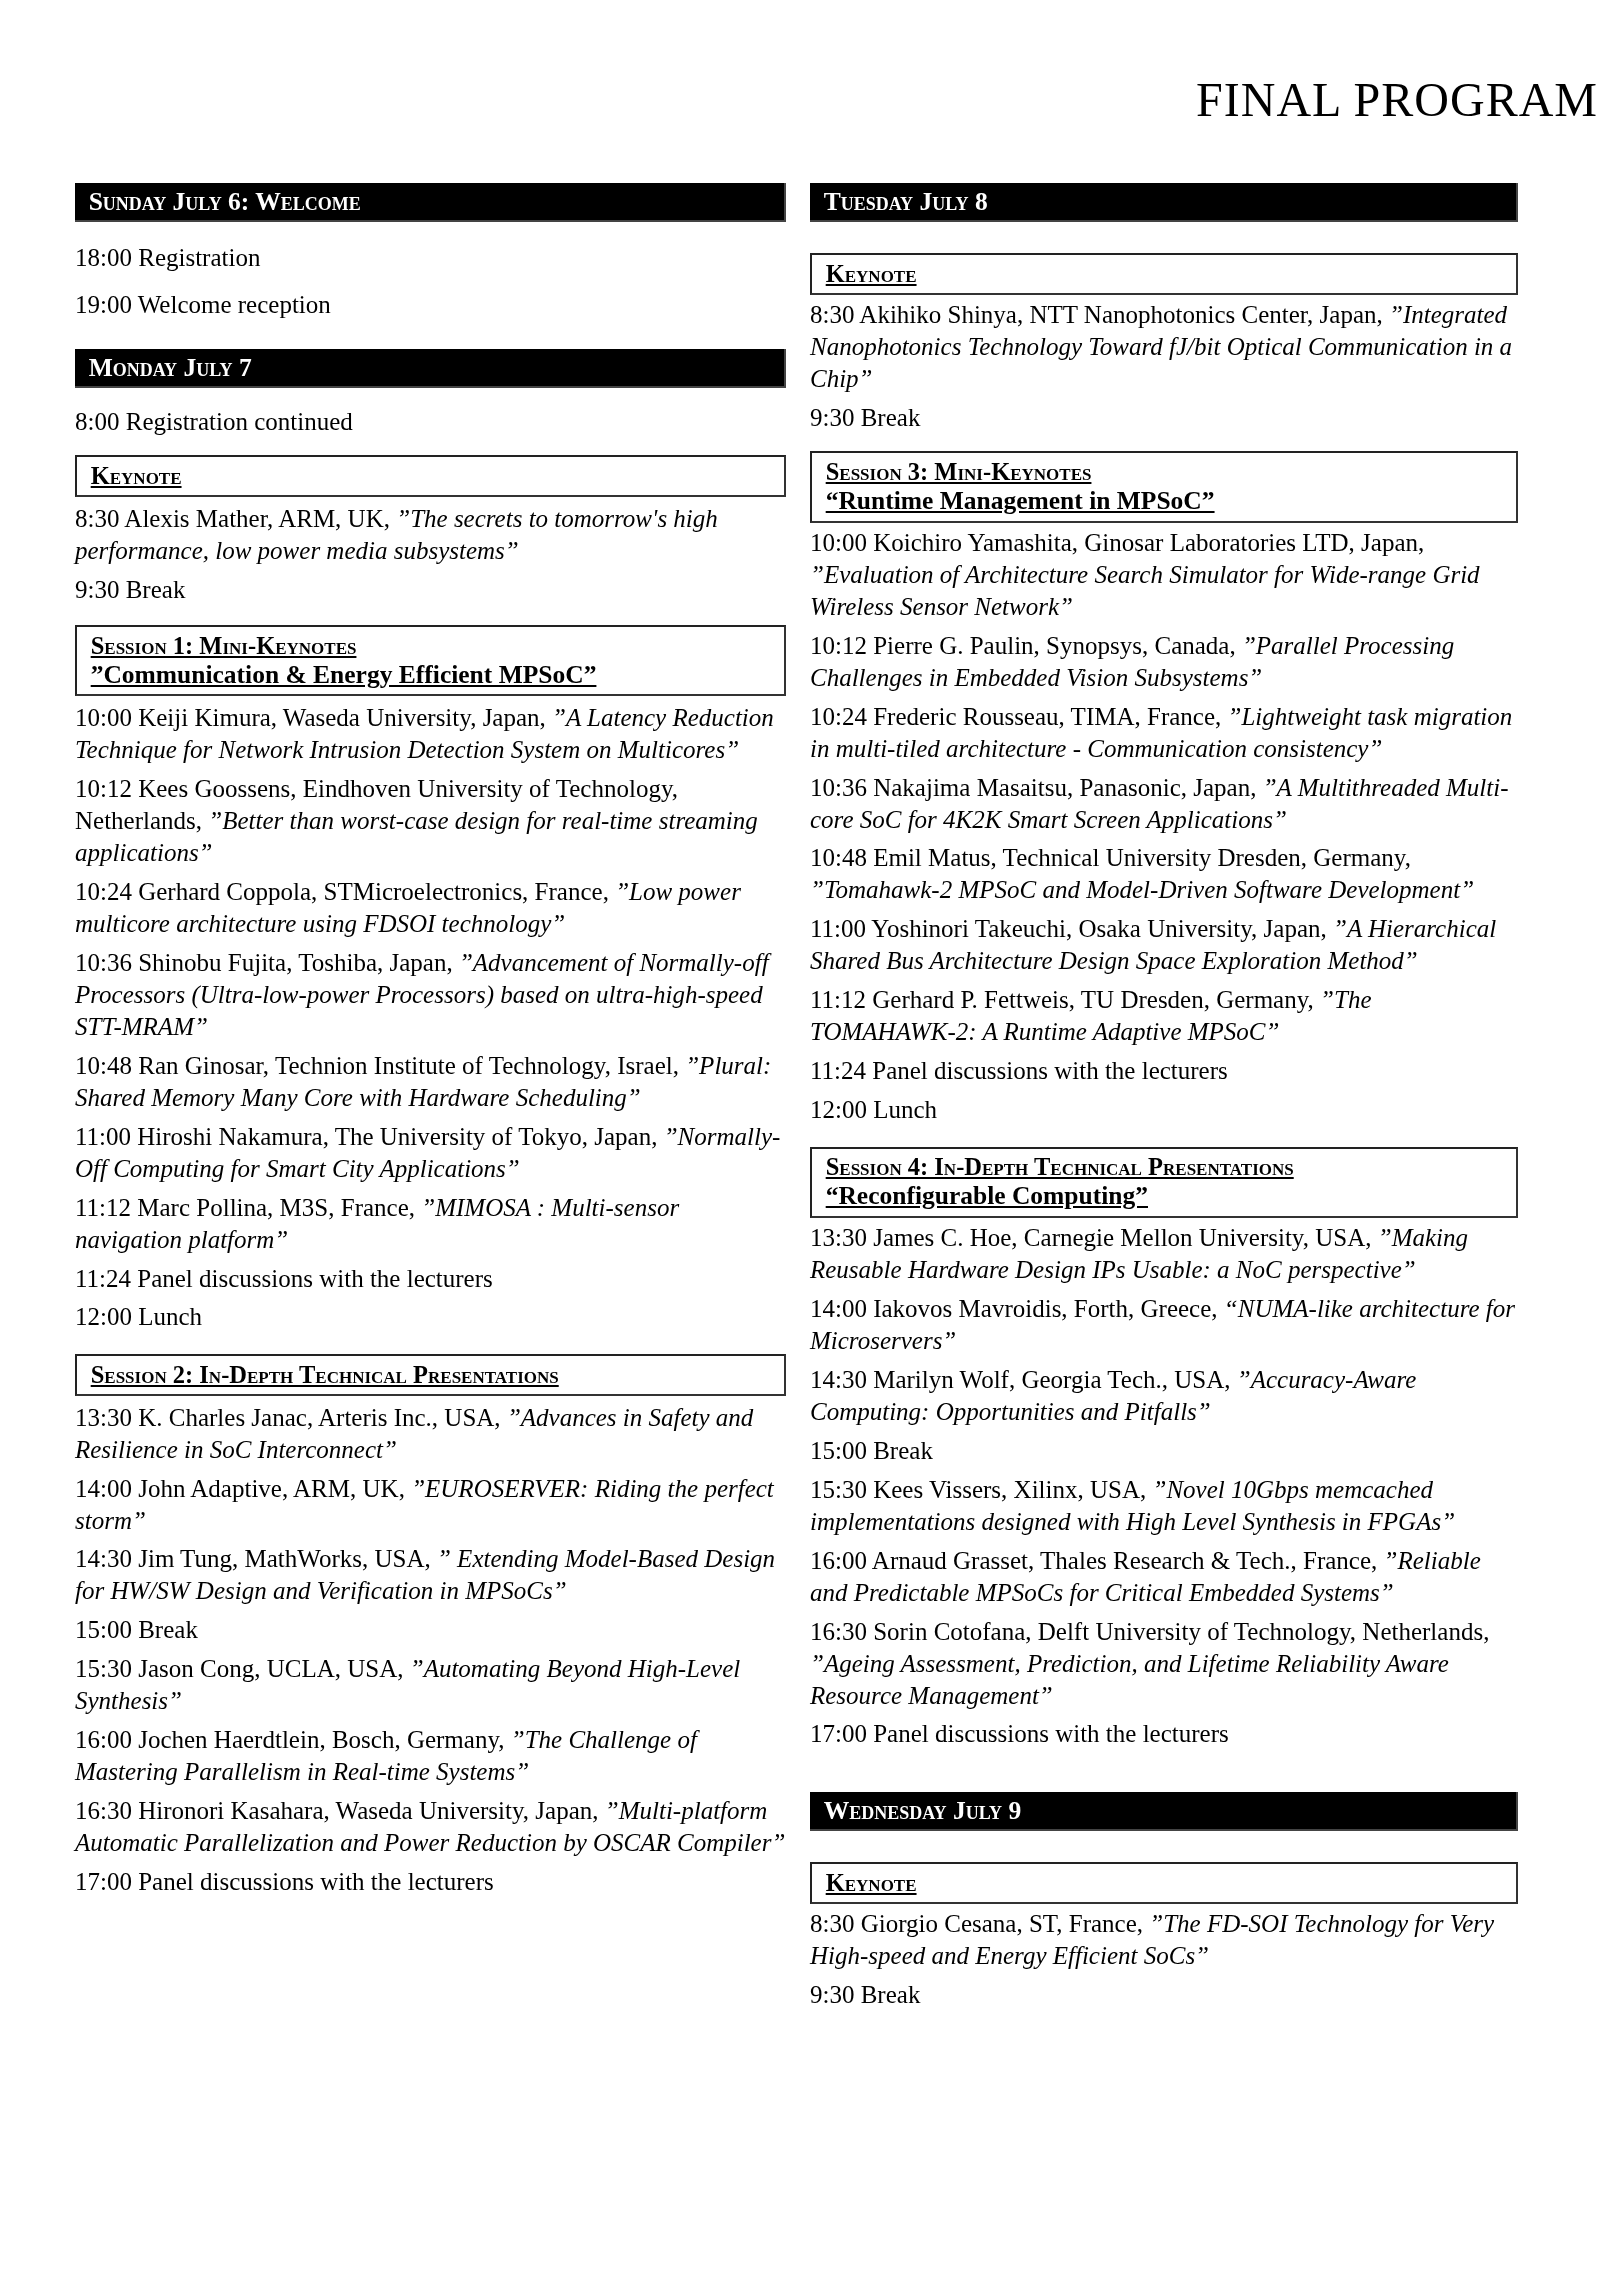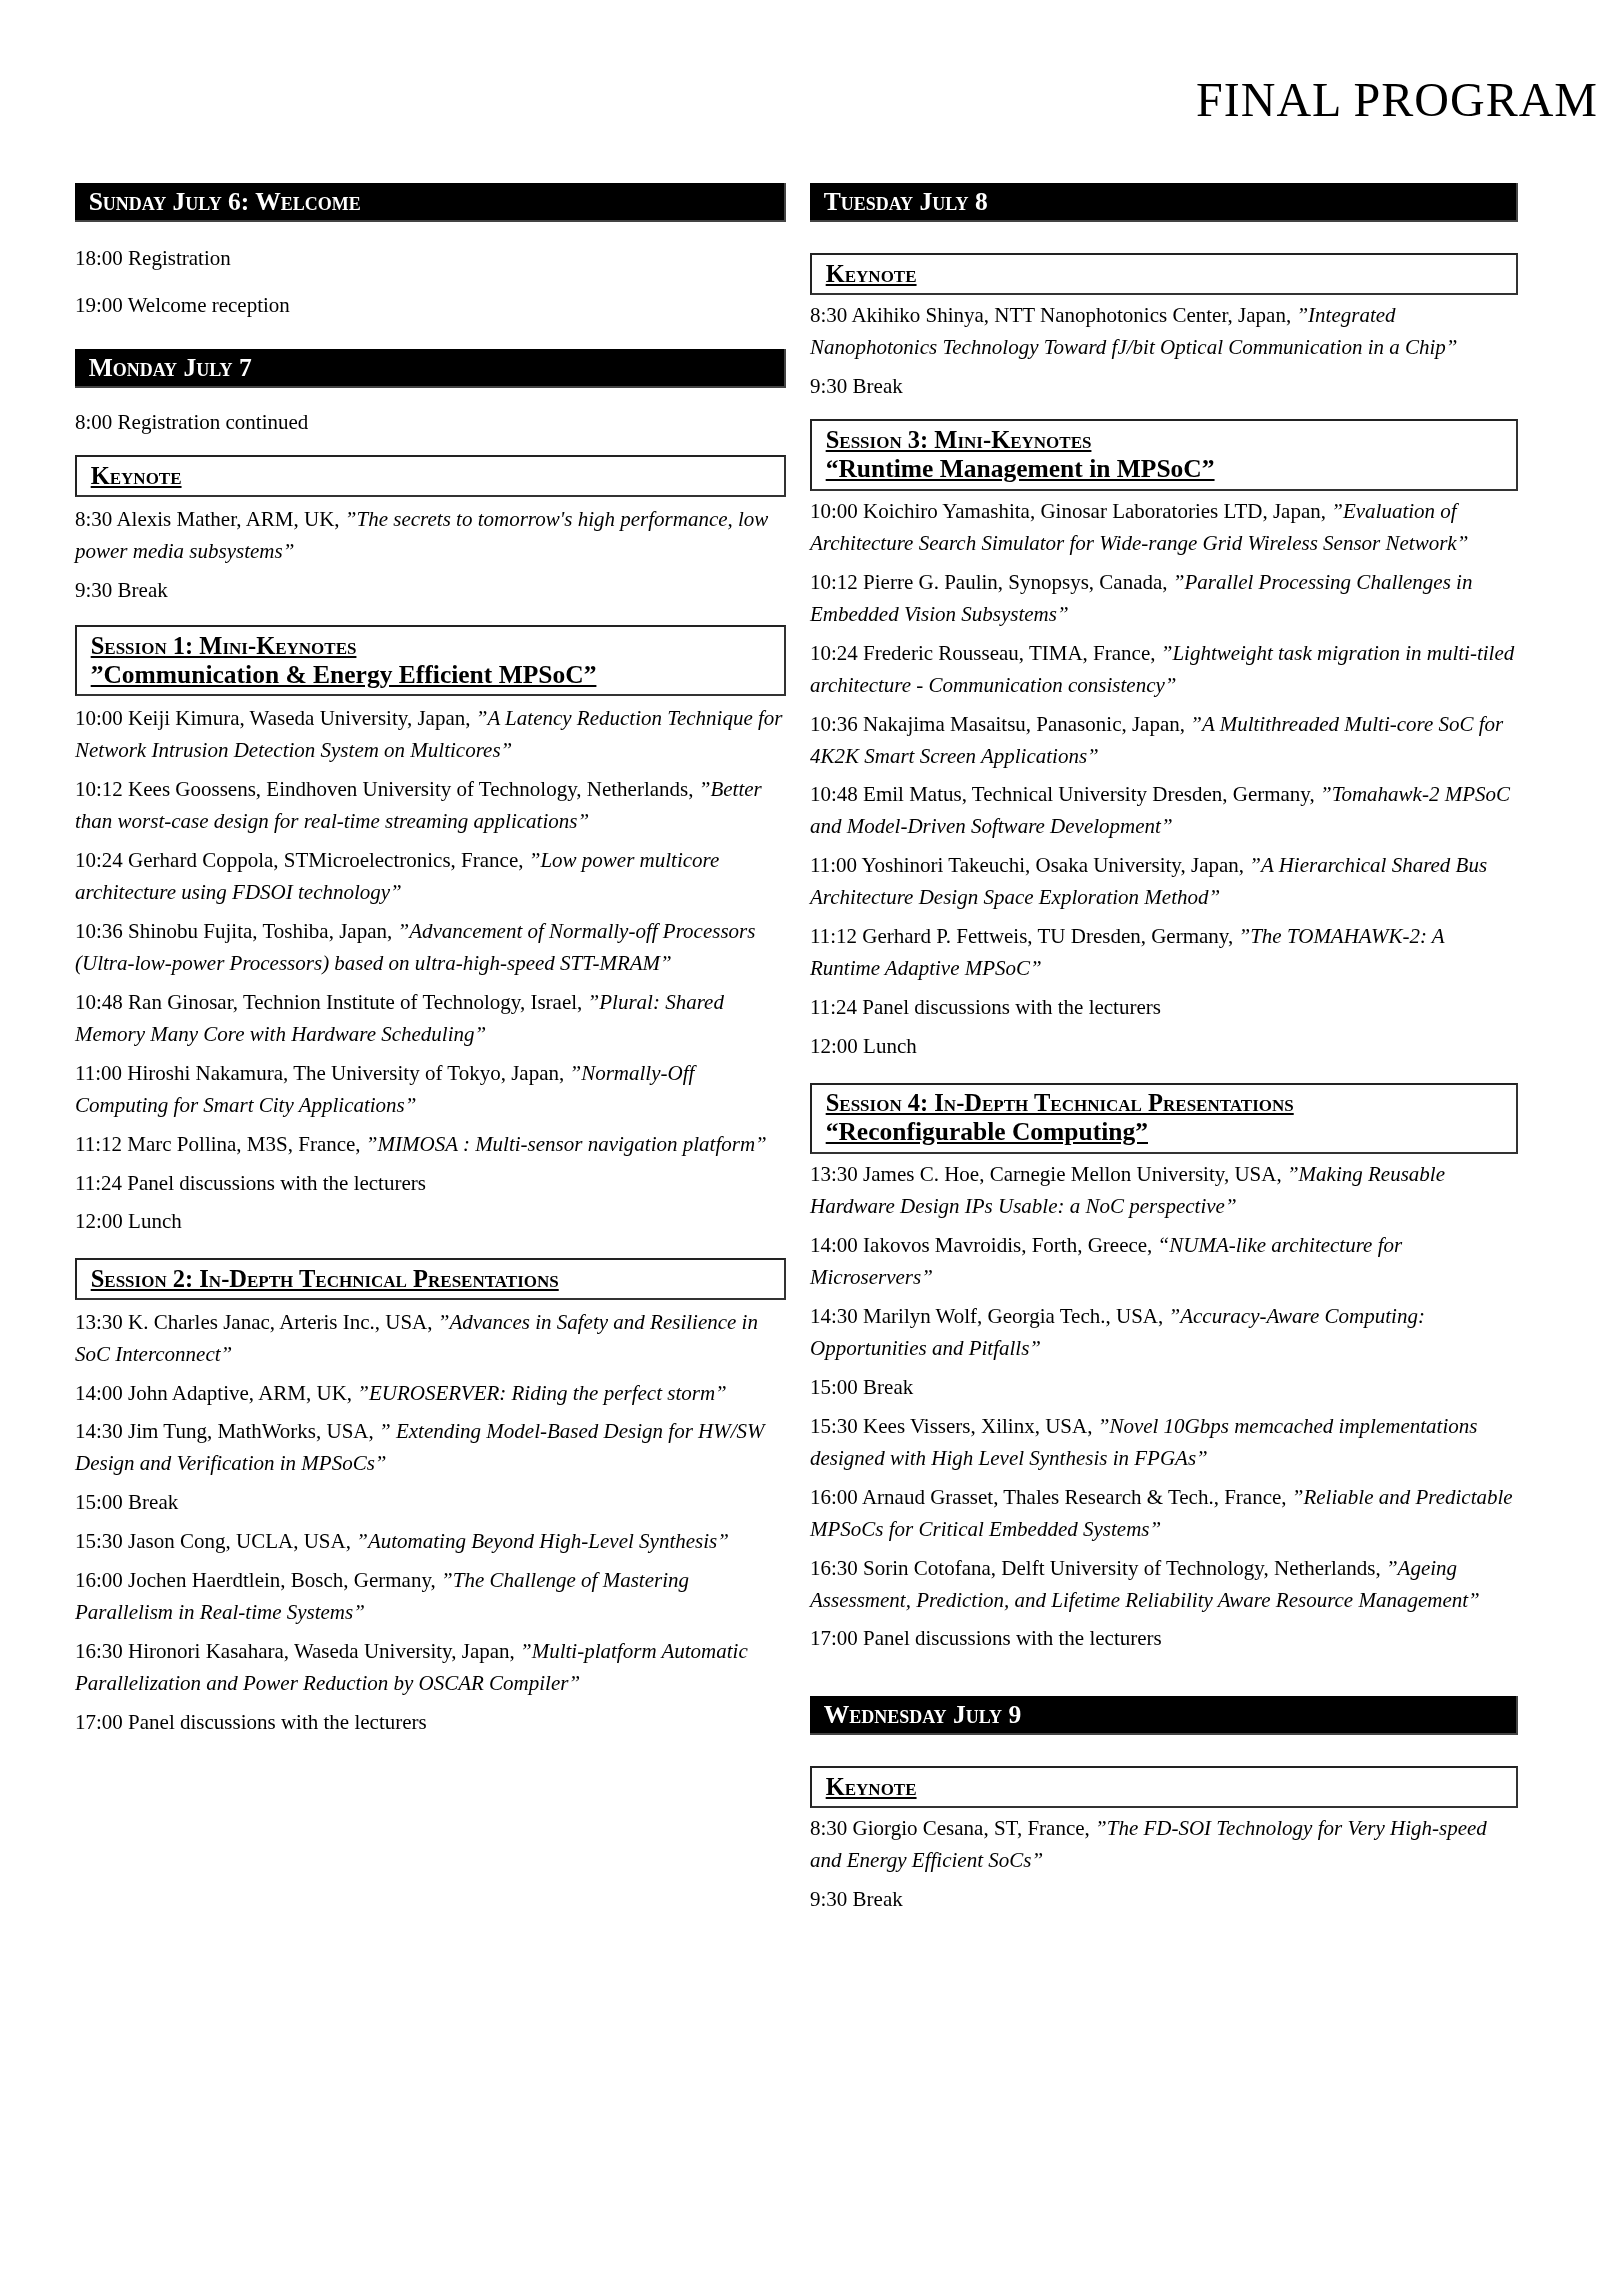--- a/index.html
+++ b/index.html
@@ -9,21 +9,21 @@
            font-size: 48px; letter-spacing: 1px; line-height: 1; }
   .col { position: absolute; top: 183px; }
   .col-left { left: 75px; width: 711px; }
   .col-right { left: 810px; width: 708px; }
   .daybar { background: #000; color: #fff; height: 37px; border-right: 2.9px solid #444; border-bottom: 2.9px solid #444;
             font-weight: bold; font-size: 25.5px; font-variant: small-caps; line-height: 37px; padding-left: 13.7px; box-sizing: content-box; }
   .sessbox { border: 2px solid #222; border-right: 2.9px solid #333; border-bottom: 2.9px solid #333;
              padding: 3.9px 13.7px 4.9px 13.7px; font-weight: bold; text-decoration: underline; }
   .sess-head { font-size: 24.5px; font-variant: small-caps; line-height: 29px; }
   .sess-sub { font-size: 25.5px; line-height: 30px; }
-  .item { font-size: 21px; line-height: 32px; margin: 0; }
+  .item { font-size: 25px; line-height: 32px; margin: 0; }
   .item i { font-style: italic; }
   .bold { font-weight: normal; }
 </style>
 </head>
 <body>
 
 <div class="title">FINAL PROGRAM</div>
 
 <div class="col col-left">
 

